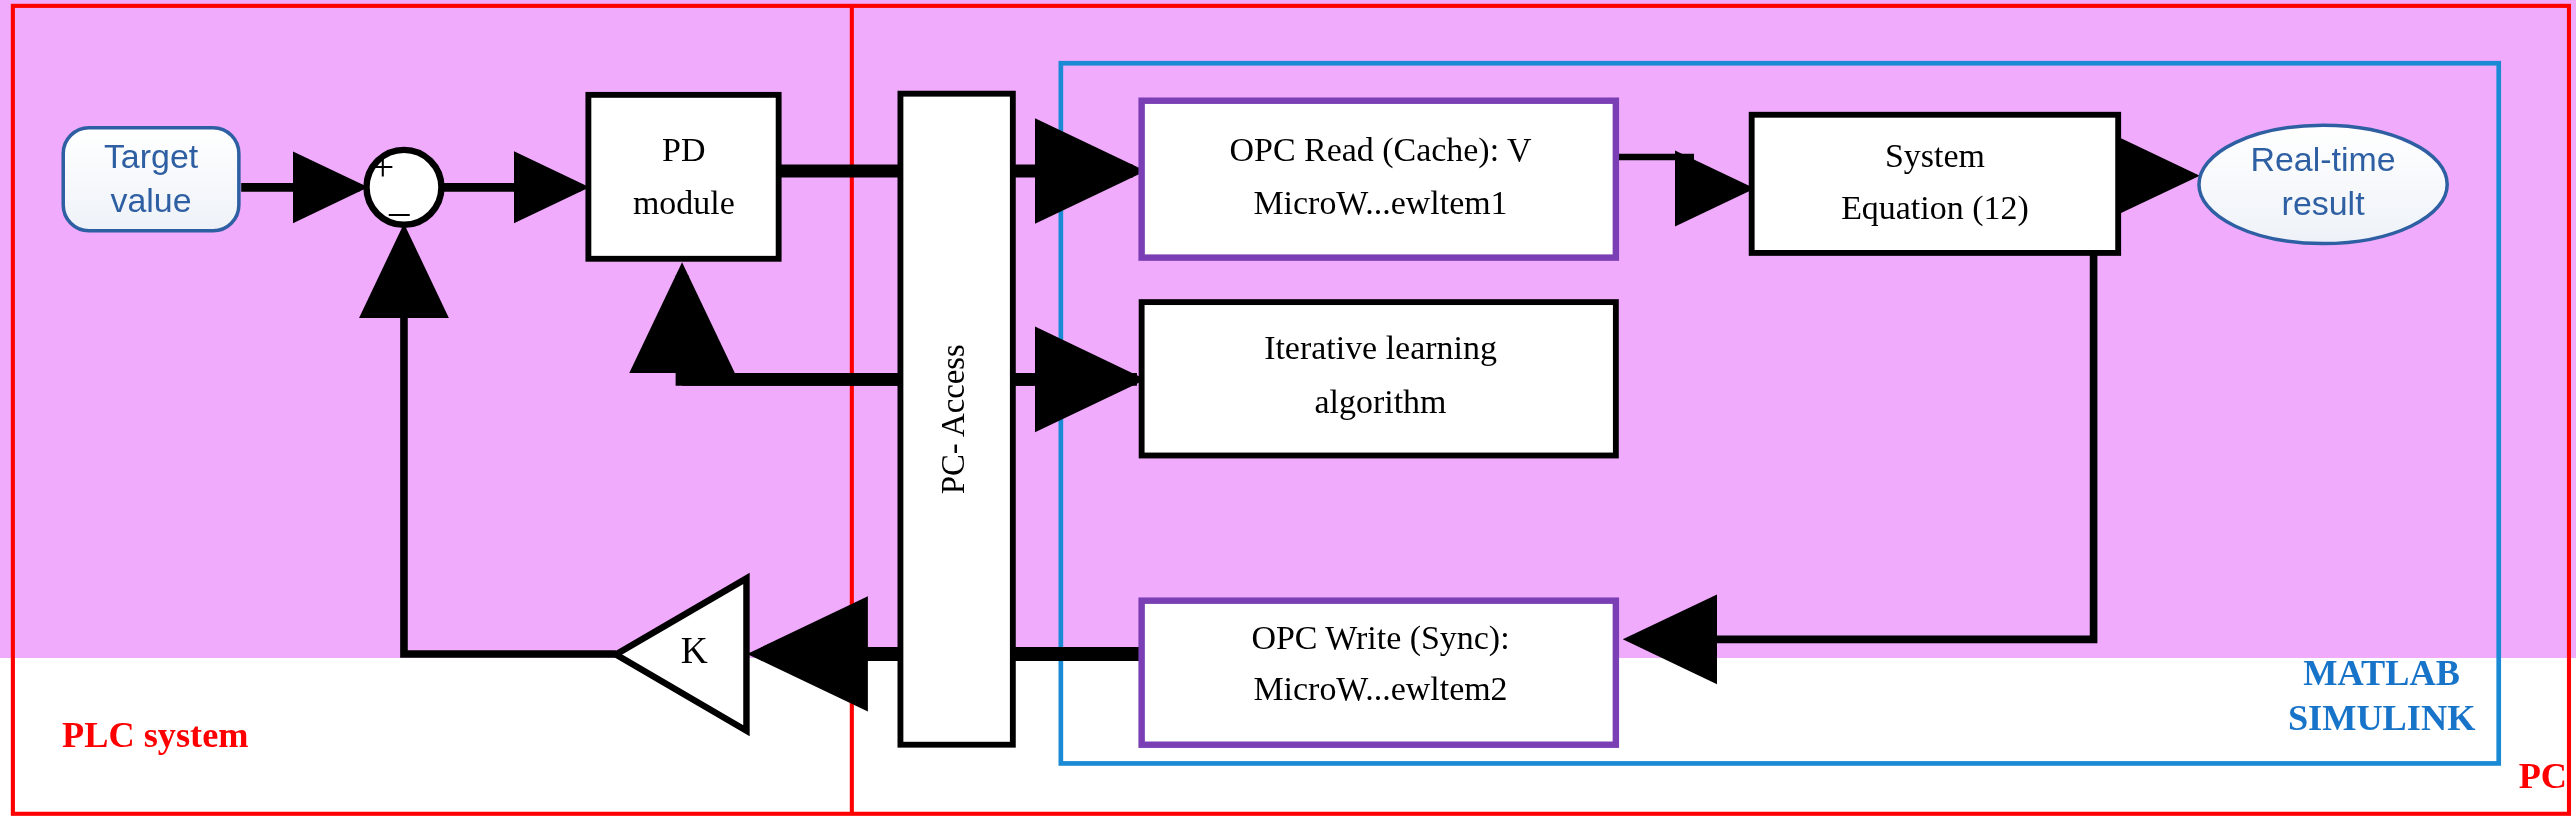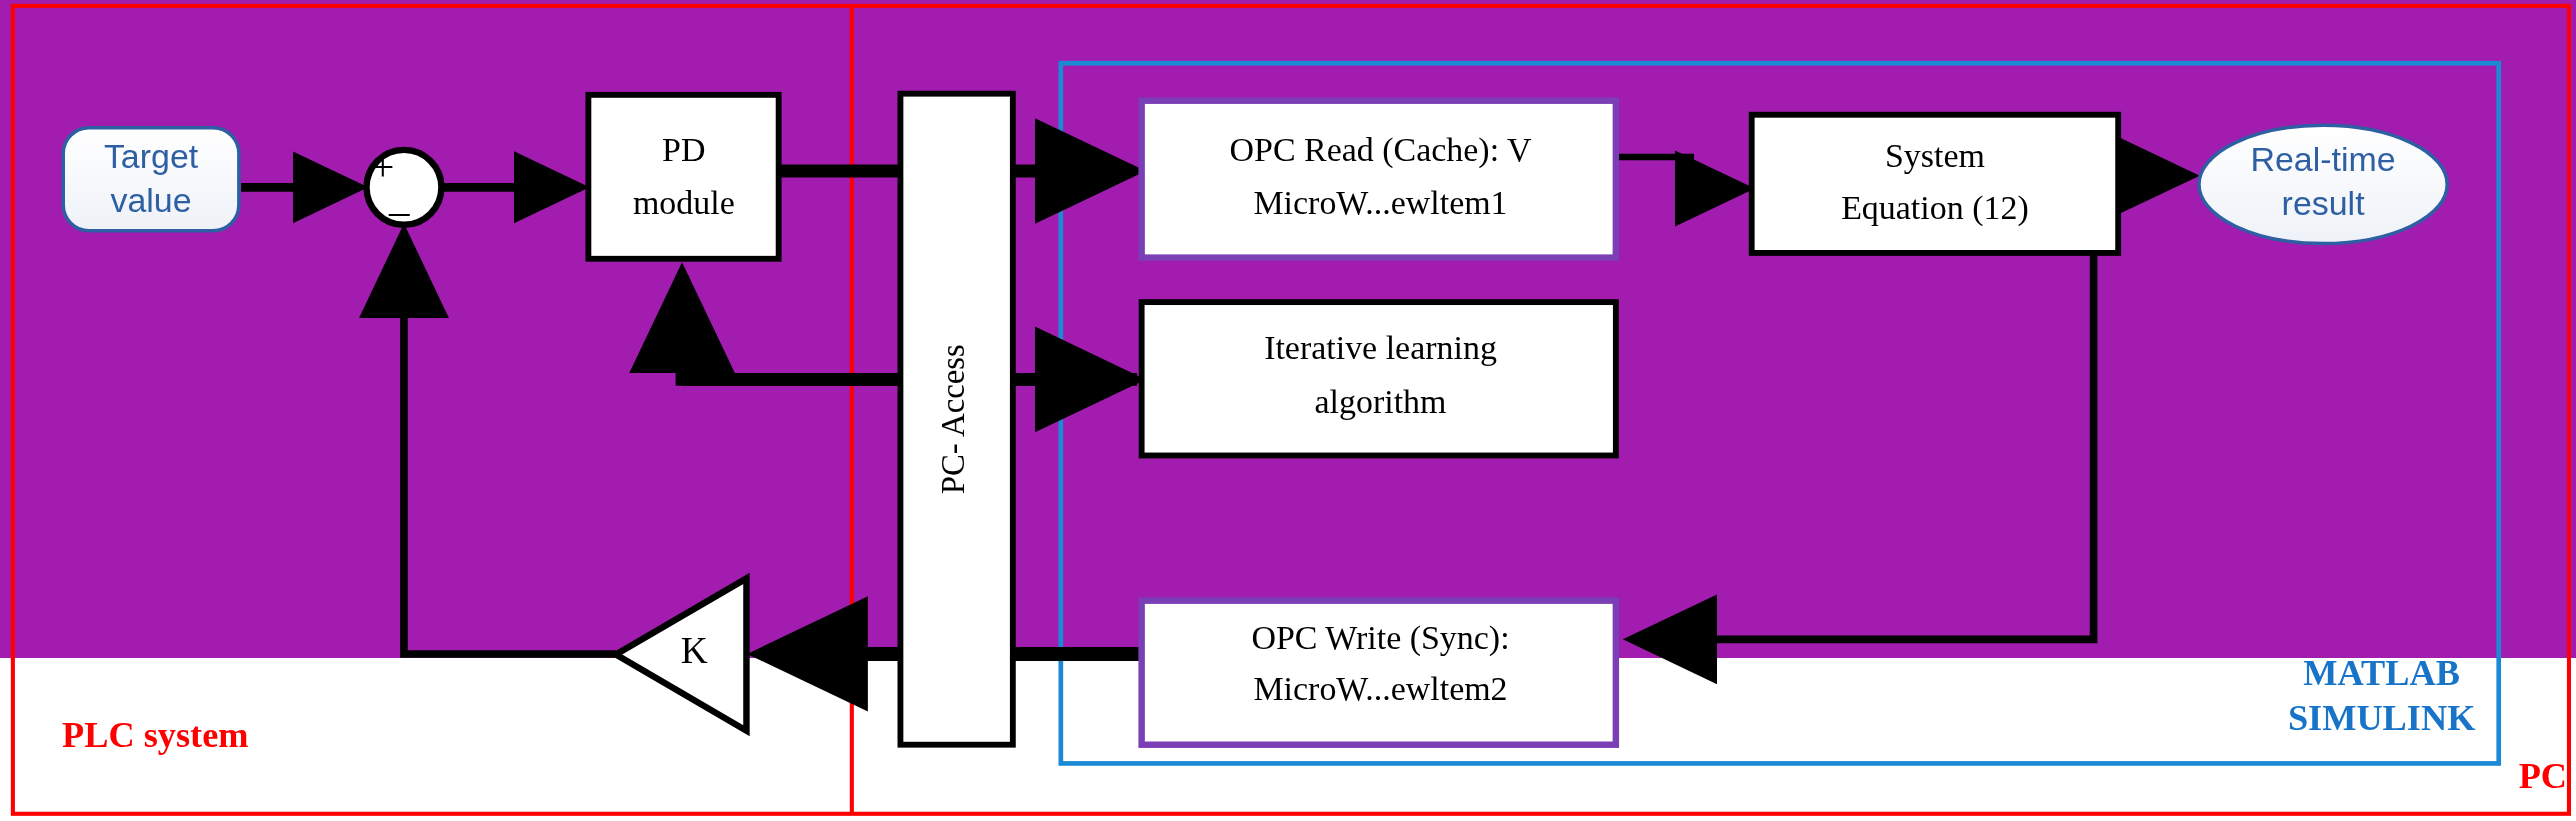--- a/index.html
+++ b/index.html
@@ -11,21 +11,21 @@
   body {
     width: 2576px;
     height: 822px;
     font-family: "Liberation Serif", "DejaVu Serif", serif;
     overflow: hidden;
   }
   #diagram-root {
     position: relative;
     width: 2576px;
     height: 658px;
-    background: #a21caf;
+    background: #f0abfc;
   }
   svg#diagram-svg {
     position: absolute;
     top: 0;
     left: 0;
     width: 2576px;
     height: 822px;
     display: block;
   }
   .blk-text {

